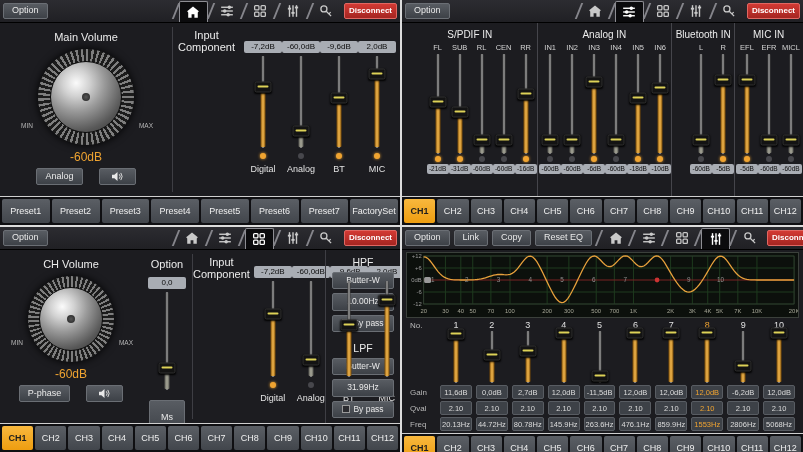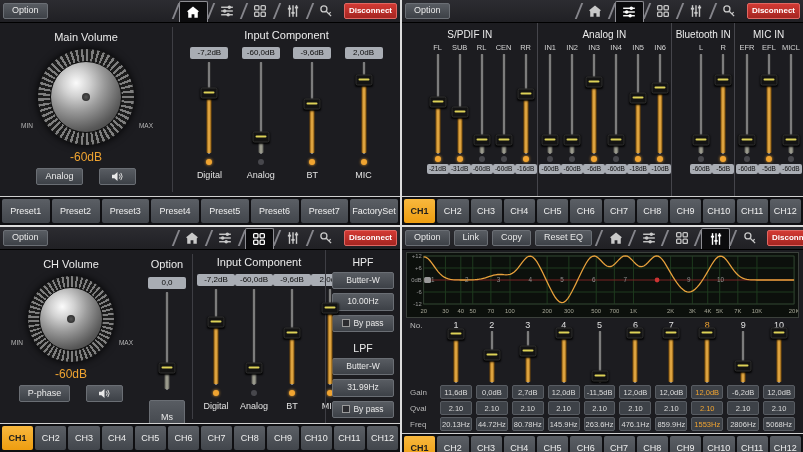--- a/index.html
+++ b/index.html
@@ -39,22 +39,22 @@
   .minlab{left:-17px;}
   .maxlab{right:-19px;}
   .vol-val{color:#f0a431;font-size:12px;margin:3px 0 4px;text-align:center;}
   .vol-btns{display:flex;gap:16px;justify-content:center;}
   .btn.spk{padding:2px 10px;}
   .btn.spk svg{width:15px;height:11px;display:block;}
   
   .body{flex:1;display:flex;min-height:0;}
   .vol-panel{width:172px;flex:0 0 172px;display:flex;flex-direction:column;align-items:center;padding-top:2px;}
   .vol-panel.narrow{width:142px;flex:0 0 142px;}
-  .ic-panel{flex:1;display:flex;flex-direction:column;min-width:0;}
-  .ic-row{display:flex;flex:1;justify-content:space-evenly;padding:2px 4px 6px;}
+  .ic-panel{flex:1;display:flex;flex-direction:row;min-width:0;}
+  .ic-row{display:flex;flex:1;justify-content:space-evenly;padding:2px 4px 6px;align-items:center;}
   .ic-col{display:flex;flex-direction:column;align-items:center;gap:3px;}
   .ic-label{font-size:9px;color:#e2e2e2;}
   
   .tabrow{margin-top:auto;flex:0 0 24px;display:flex;gap:2px;padding:2px 2px;border-top:1px solid #cfcfcf;background:#0f0f12;}
   .tabrow .t{flex:1;background:linear-gradient(#5b5f65,#42464c);border-radius:2px;color:#efefef;font-size:9px;display:flex;align-items:center;justify-content:center;cursor:pointer;min-width:0;}
   .tabrow .t.active{background:linear-gradient(#f8b83e,#ee9d10);color:#1d1d1d;font-weight:bold;}
   
   .body.tr{padding:0 1px;}
   .section{display:flex;flex-direction:column;border-right:1px solid #45454b;min-width:0;}
   .section:last-child{border-right:none;}
@@ -473,42 +473,42 @@
               </div>
               <div class="led on"></div>
               <div class="valbox sm">-5dB</div>
             </div>
           </div>
         </div>
         <div class="section" style="flex: 3 1 0%; min-width: 66px;">
           <div class="sec-title">MIC IN</div>
           <div class="chans">
             <div class="chan">
+              <div class="chan-label">EFL</div>
+              <div class="vslider" style="height: 100px;">
+                <div class="track"></div>
+                <div class="fill on" style="top: 26%;"></div>
+                <div class="knob" style="top: 26%;">
+                  <div class="kline"></div>
+                </div>
+              </div>
+              <div class="led on"></div>
+              <div class="valbox sm">-5dB</div>
+            </div>
+            <div class="chan">
               <div class="chan-label">EFR</div>
               <div class="vslider" style="height: 100px;">
                 <div class="track"></div>
                 <div class="fill" style="top: 86%;"></div>
                 <div class="knob" style="top: 86%;">
                   <div class="kline"></div>
                 </div>
               </div>
               <div class="led"></div>
               <div class="valbox sm">-60dB</div>
-            </div>
-            <div class="chan">
-              <div class="chan-label">EFL</div>
-              <div class="vslider" style="height: 100px;">
-                <div class="track"></div>
-                <div class="fill on" style="top: 26%;"></div>
-                <div class="knob" style="top: 26%;">
-                  <div class="kline"></div>
-                </div>
-              </div>
-              <div class="led on"></div>
-              <div class="valbox sm">-5dB</div>
             </div>
             <div class="chan">
               <div class="chan-label">MICL</div>
               <div class="vslider" style="height: 100px;">
                 <div class="track"></div>
                 <div class="fill" style="top: 86%;"></div>
                 <div class="knob" style="top: 86%;">
                   <div class="kline"></div>
                 </div>
               </div>

